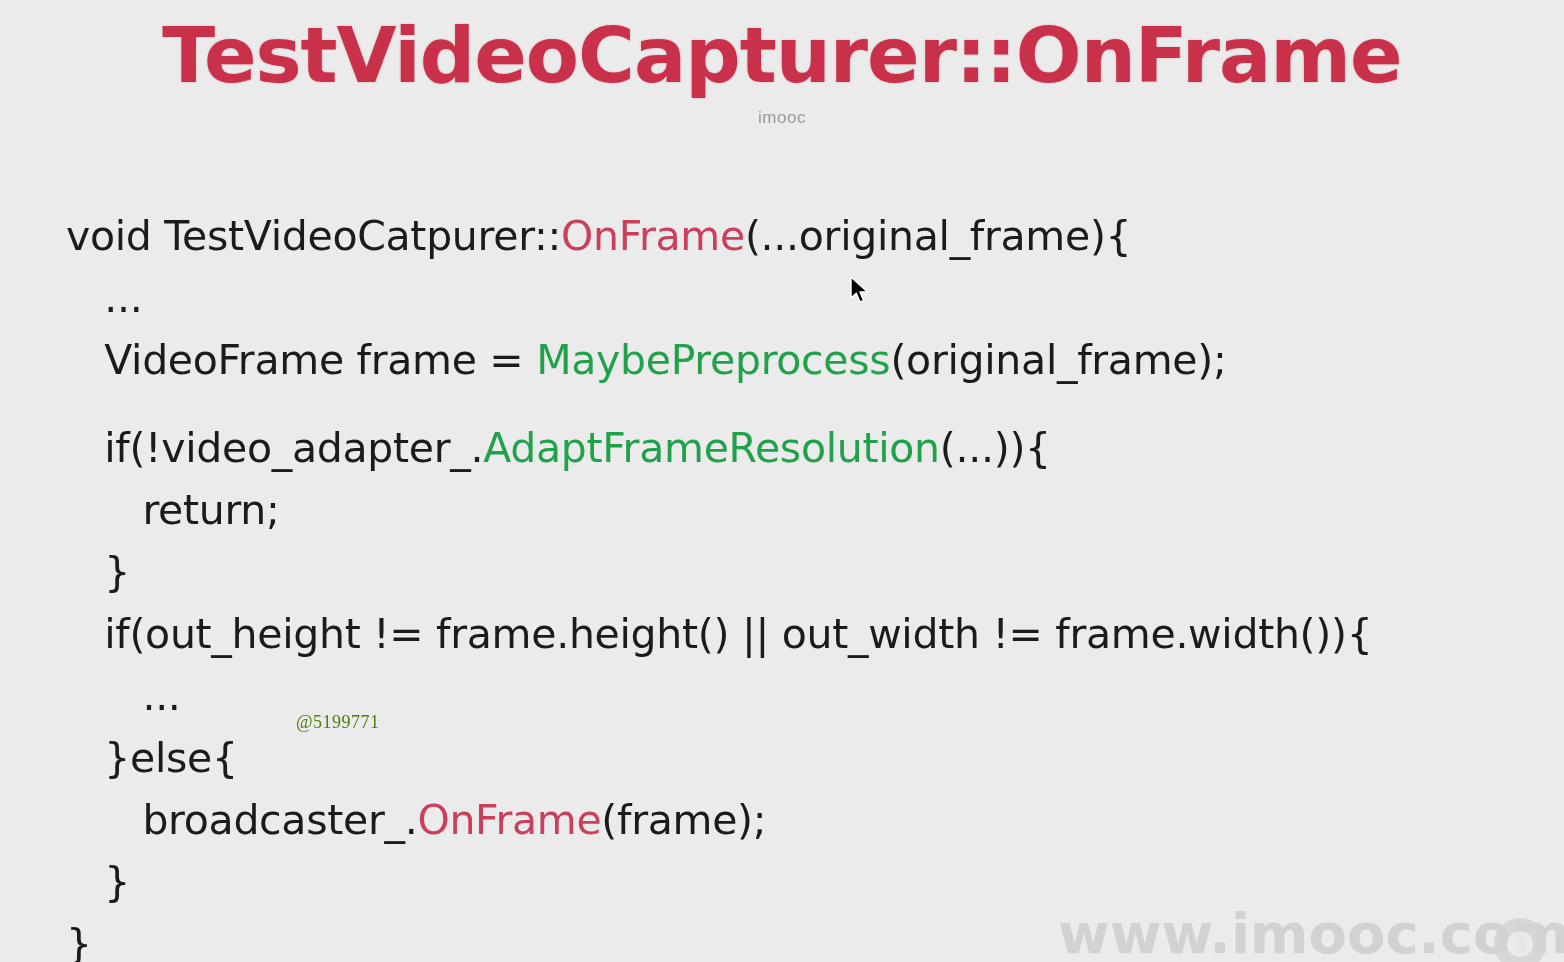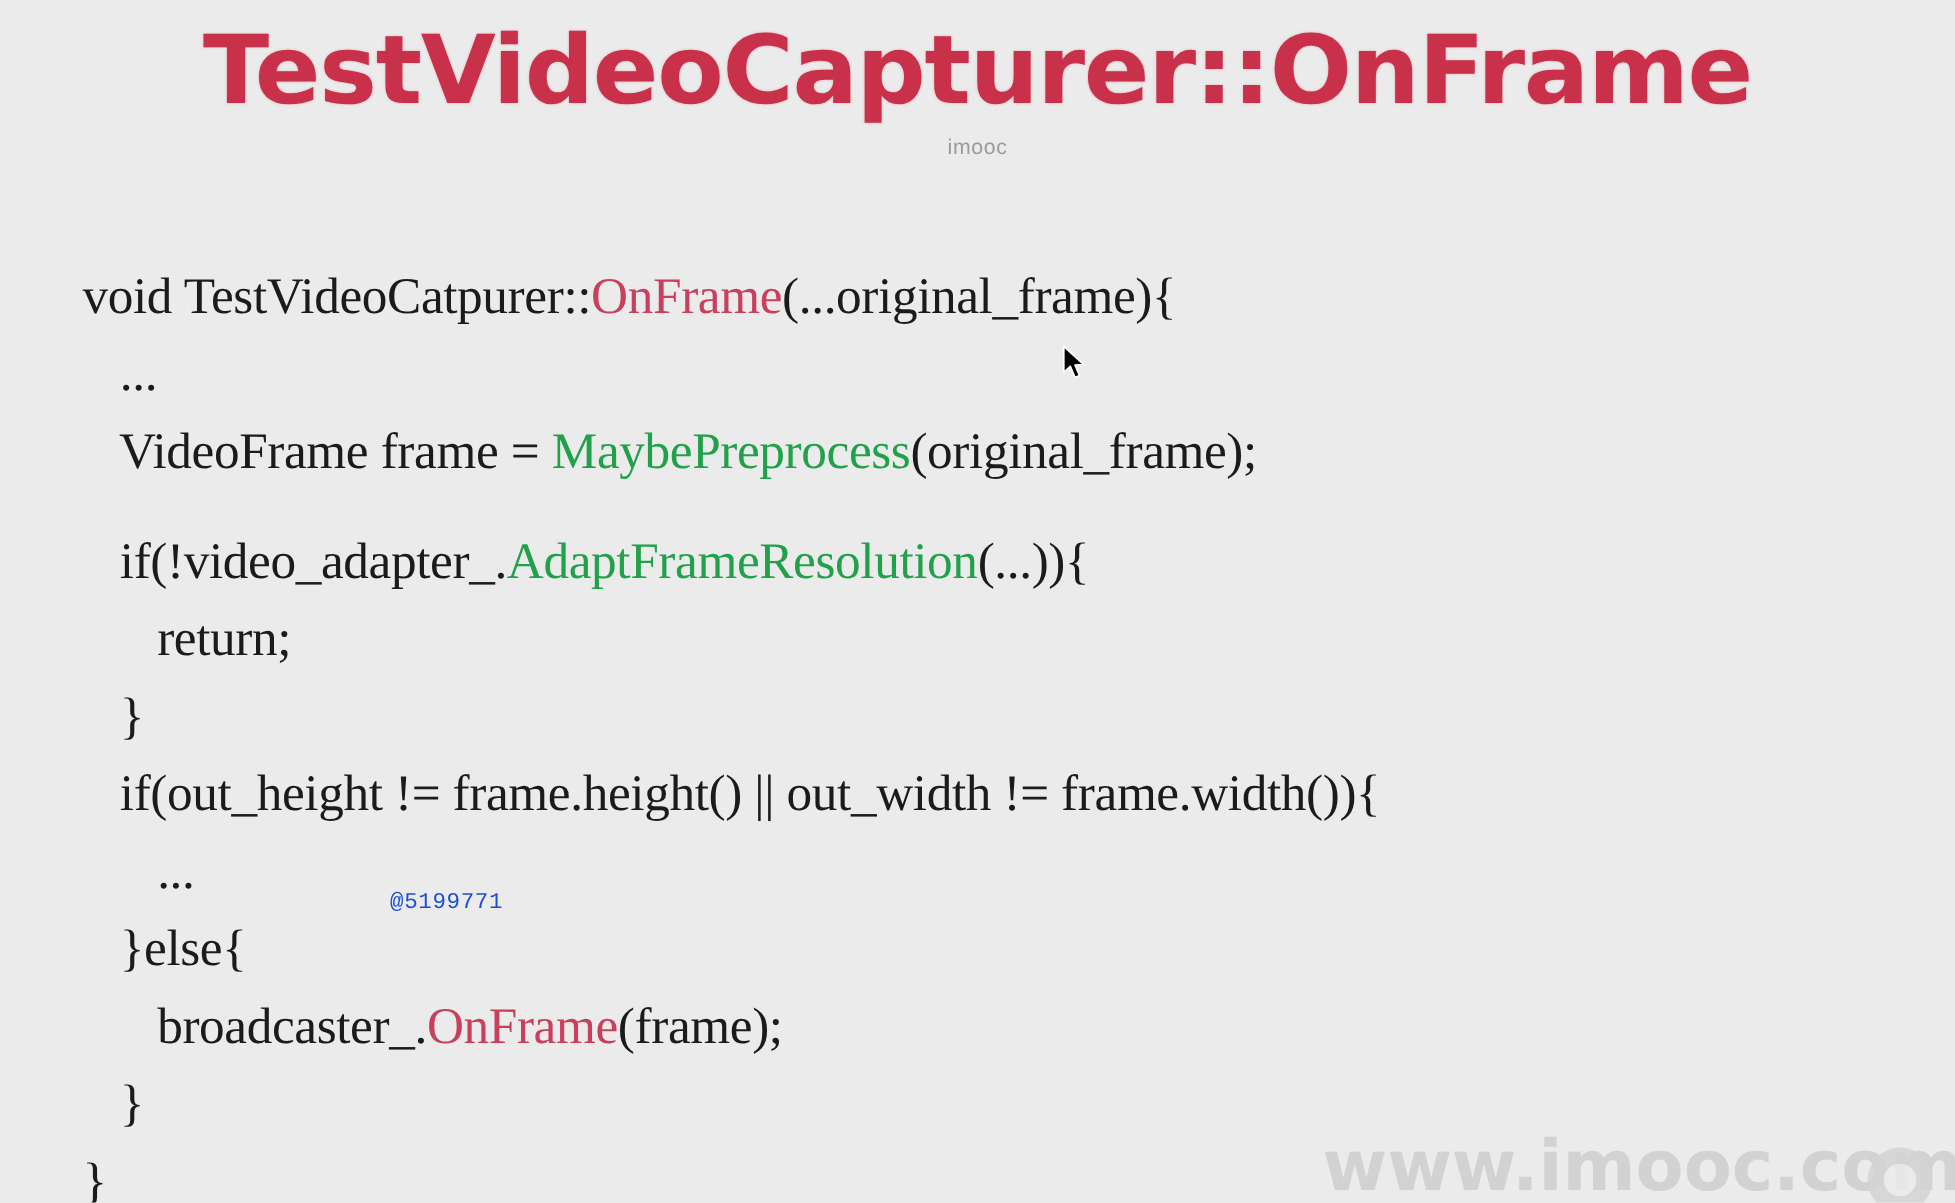--- a/index.html
+++ b/index.html
@@ -60,35 +60,34 @@
     font-family: "DejaVu Sans", sans-serif;
     font-size: 41px;
     line-height: 62px;
     color: #1b1b1b;
     white-space: pre;
   }
   .code-line {
     white-space: pre;
     height: 62px;
     letter-spacing: -0.3px;
-    font-family: Liberation Serif, serif;
   }
   .code-line.blank { height: 26px; }
   .tok-plain  { color: #1b1b1b; }
   .tok-pink   { color: #c9405c; }
   .tok-green  { color: #22a14b; }
 
   
   #wm-id {
     position: absolute;
-    left: 312px;
+    left: 296px;
     top: 712px;
-    font-family: Liberation Mono, monospace;
+    font-family: Liberation Serif, serif;
     font-size: 18px;
-    color: #1d4ed8;
+    color: #4d7c0f;
     letter-spacing: 0.5px;
   }
   #wm-imooc {
     position: absolute;
     left: 1058px;
     top: 908px;
     font-family: "DejaVu Sans", sans-serif;
     font-weight: 700;
     font-size: 56px;
     line-height: 52px;

